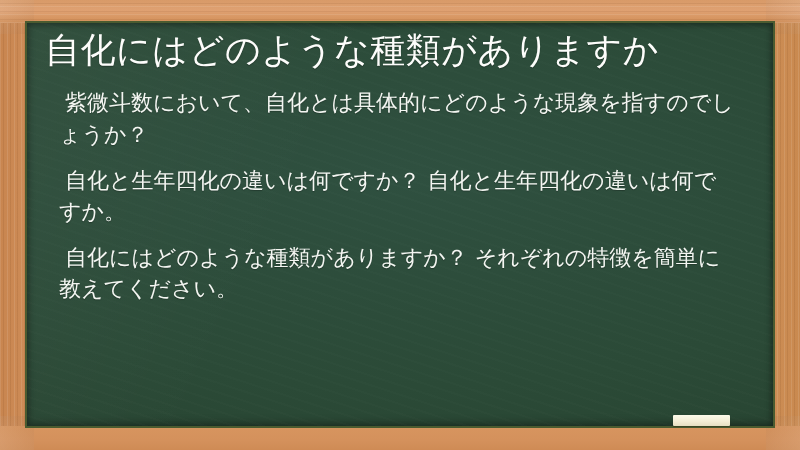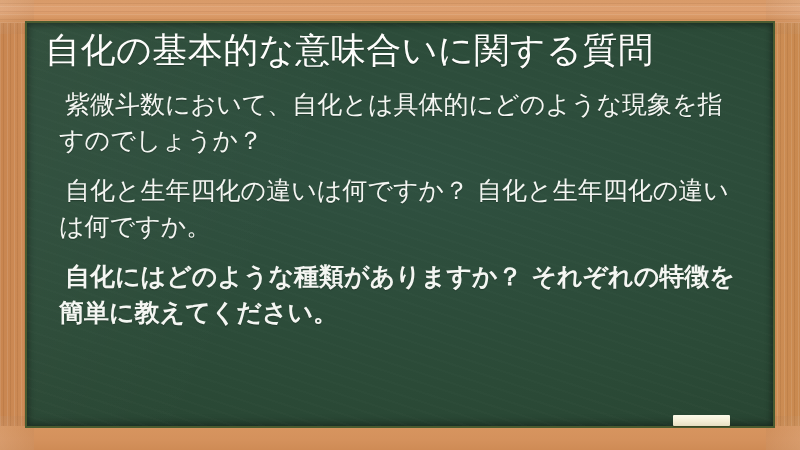--- a/index.html
+++ b/index.html
@@ -127,27 +127,27 @@
     text-shadow: 0 1px 1px rgba(0,0,0,0.30);
   }
 
   .question-list {
     list-style: none;
     margin: 0;
     padding: 0 14px 0 14px;
   }
   .question-item {
     color: #f4f6f2;
-    font-size: 25px;
+    font-size: 22px;
     line-height: 1.42;
     margin: 0 0 15px 0;
     text-indent: 6px;
     text-shadow: 0 1px 1px rgba(0,0,0,0.25);
   }
-  .question-item:last-child { margin-bottom: 14px; font-weight: bold; }
+  .question-item:last-child { margin-bottom: 14px; }
 
   
   .chalk-stick {
     position: absolute;
     left: 673px;
     top: 415px;
     width: 57px;
     height: 11px;
     border-radius: 1px;
     background: linear-gradient(180deg, #fdfaea 0%, #f4eed6 55%, #e6dfc2 100%);
@@ -167,21 +167,21 @@
     <div class="miter tr"></div>
     <div class="miter bl"></div>
     <div class="miter br"></div>
   </div>
 
   <div class="board">
     <div class="board-sheen"></div>
 
     <div class="board-content">
 
-      <h1 class="board-title">自化の基本的な意味合いに関する質問</h1>
+      <h1 class="board-title">自化にはどのような種類がありますか</h1>
 
       <ul class="question-list">
         <li class="question-item">紫微斗数において、自化とは具体的にどのような現象を指すのでしょうか？</li>
         <li class="question-item">自化と生年四化の違いは何ですか？ 自化と生年四化の違いは何ですか。</li>
         <li class="question-item">自化にはどのような種類がありますか？ それぞれの特徴を簡単に教えてください。</li>
       </ul>
 
     </div>
   </div>
 

